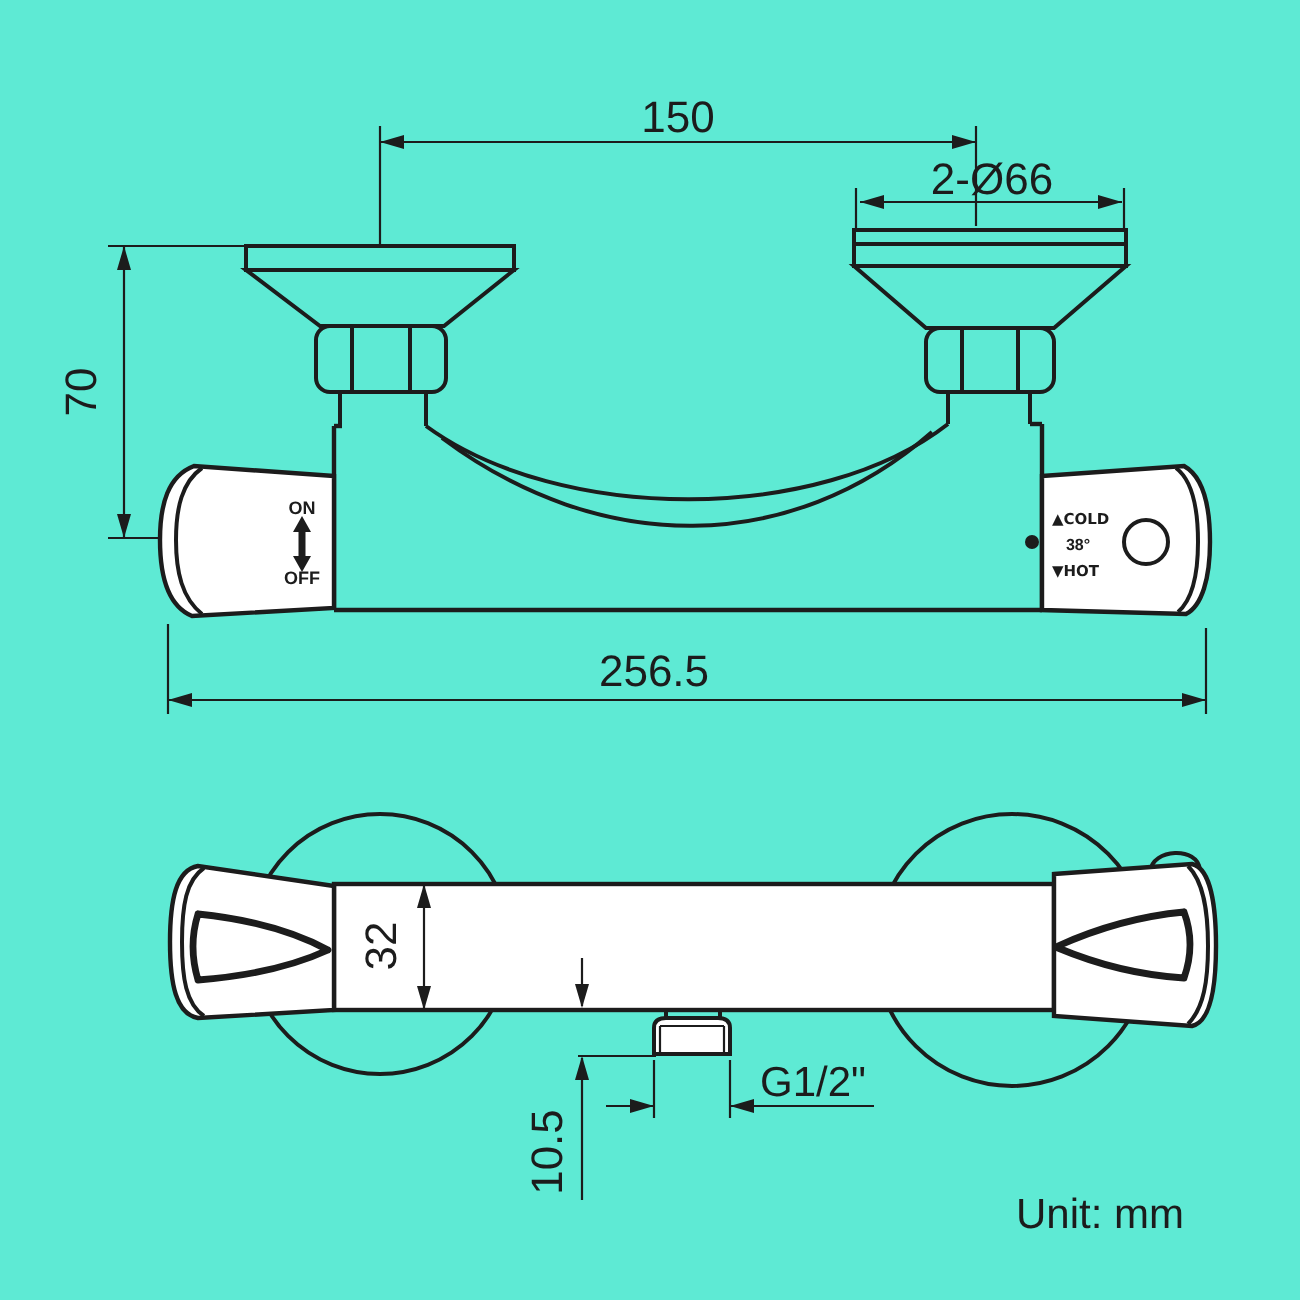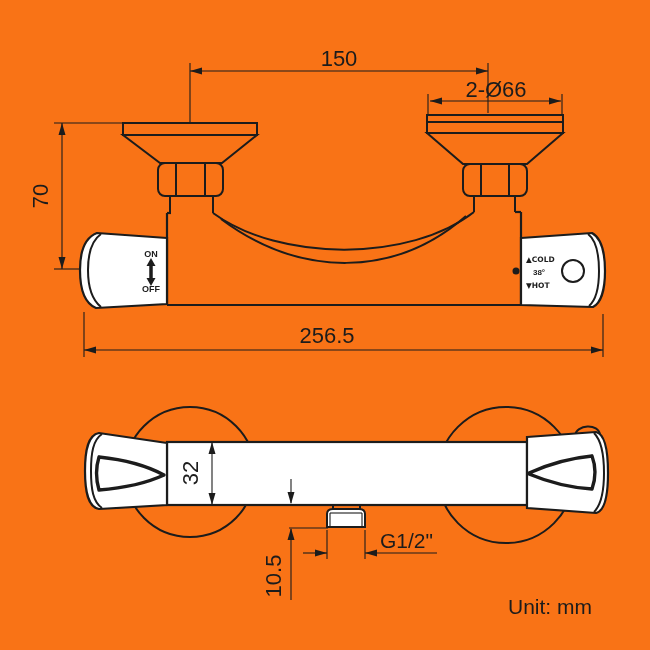--- a/index.html
+++ b/index.html
@@ -1,16 +1,16 @@
 <!DOCTYPE html>
 <html><head>
 <meta charset="utf-8">
 <style>
   html,body{margin:0;padding:0;background:#fff;}
-  .page{position:relative;width:650px;height:650px;background:#f97316;overflow:hidden;}
+  .page{position:relative;width:650px;height:650px;background:#5eead4;overflow:hidden;}
   svg text{font-family:"Liberation Sans",sans-serif;fill:#1c1c1c;}
   .ln{stroke:#1c1c1c;fill:none;}
   .w1{stroke-width:1.1;}
   .w2{stroke-width:2;}
   .w22{stroke-width:2.2;}
   .groove{stroke-width:3.4;stroke-linecap:round;}
   .fillw{fill:#ffffff;}
   .solid{fill:#1c1c1c;stroke:none;}
   .dimtxt{font-size:22px;}
   .notetxt{font-size:21px;}

